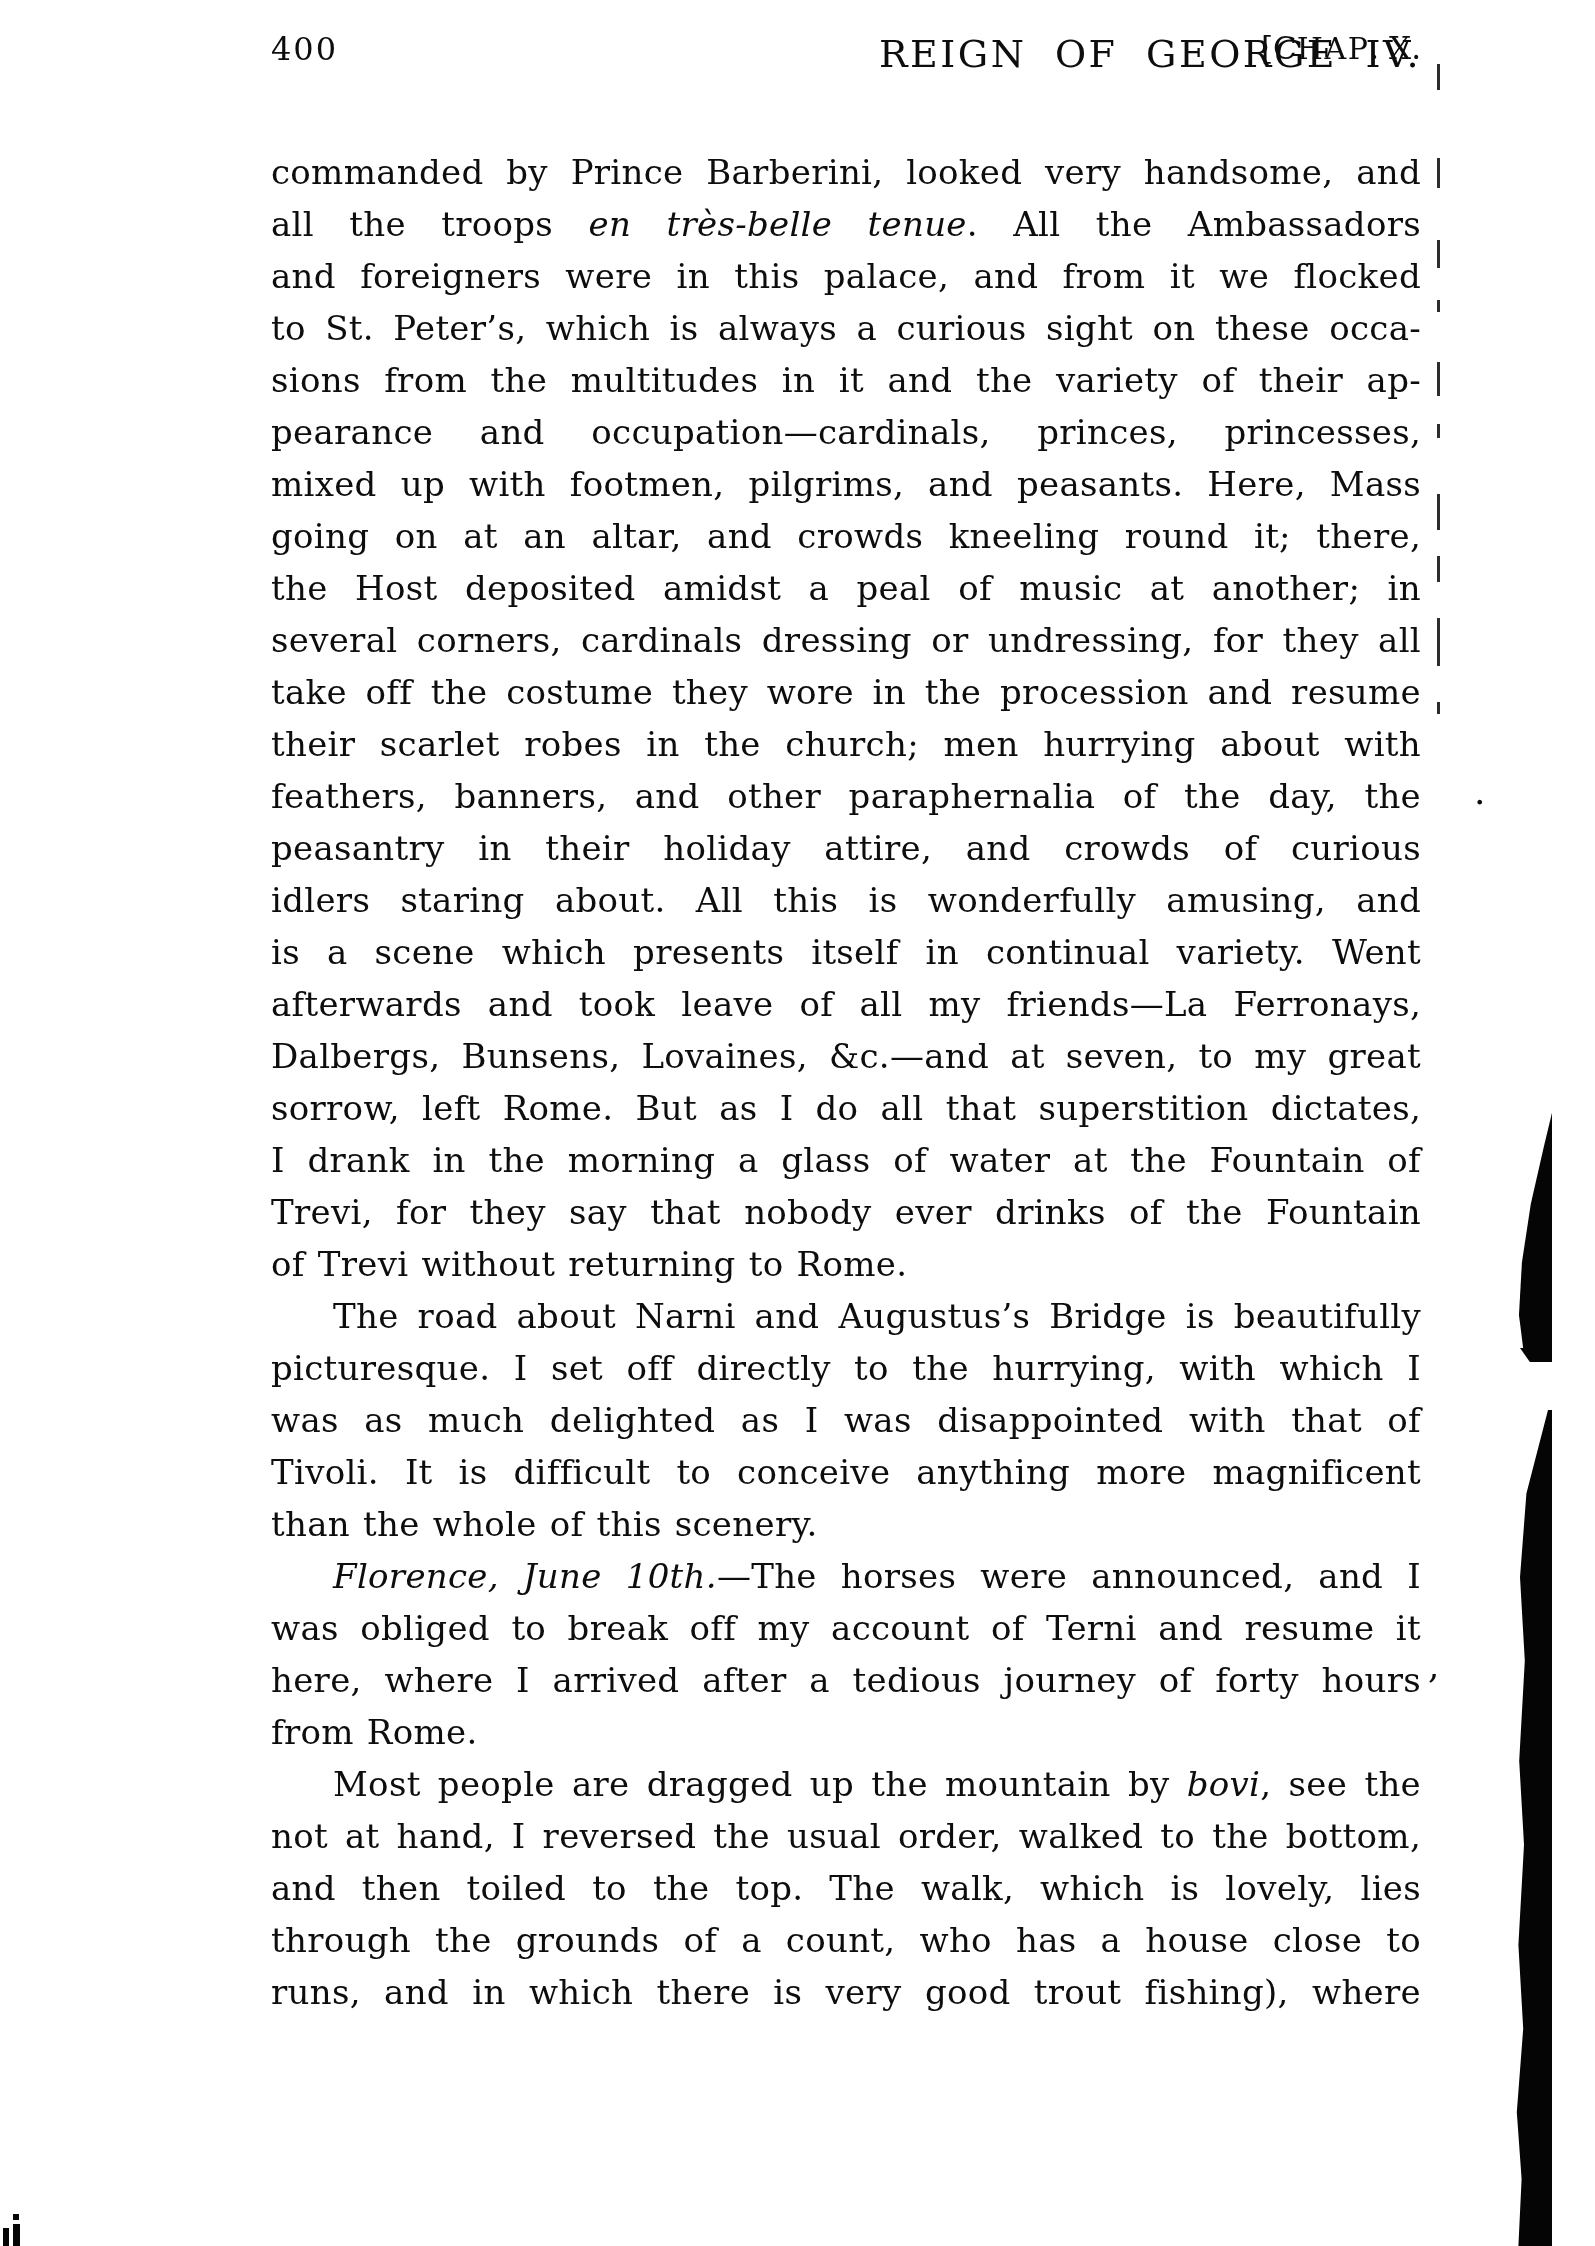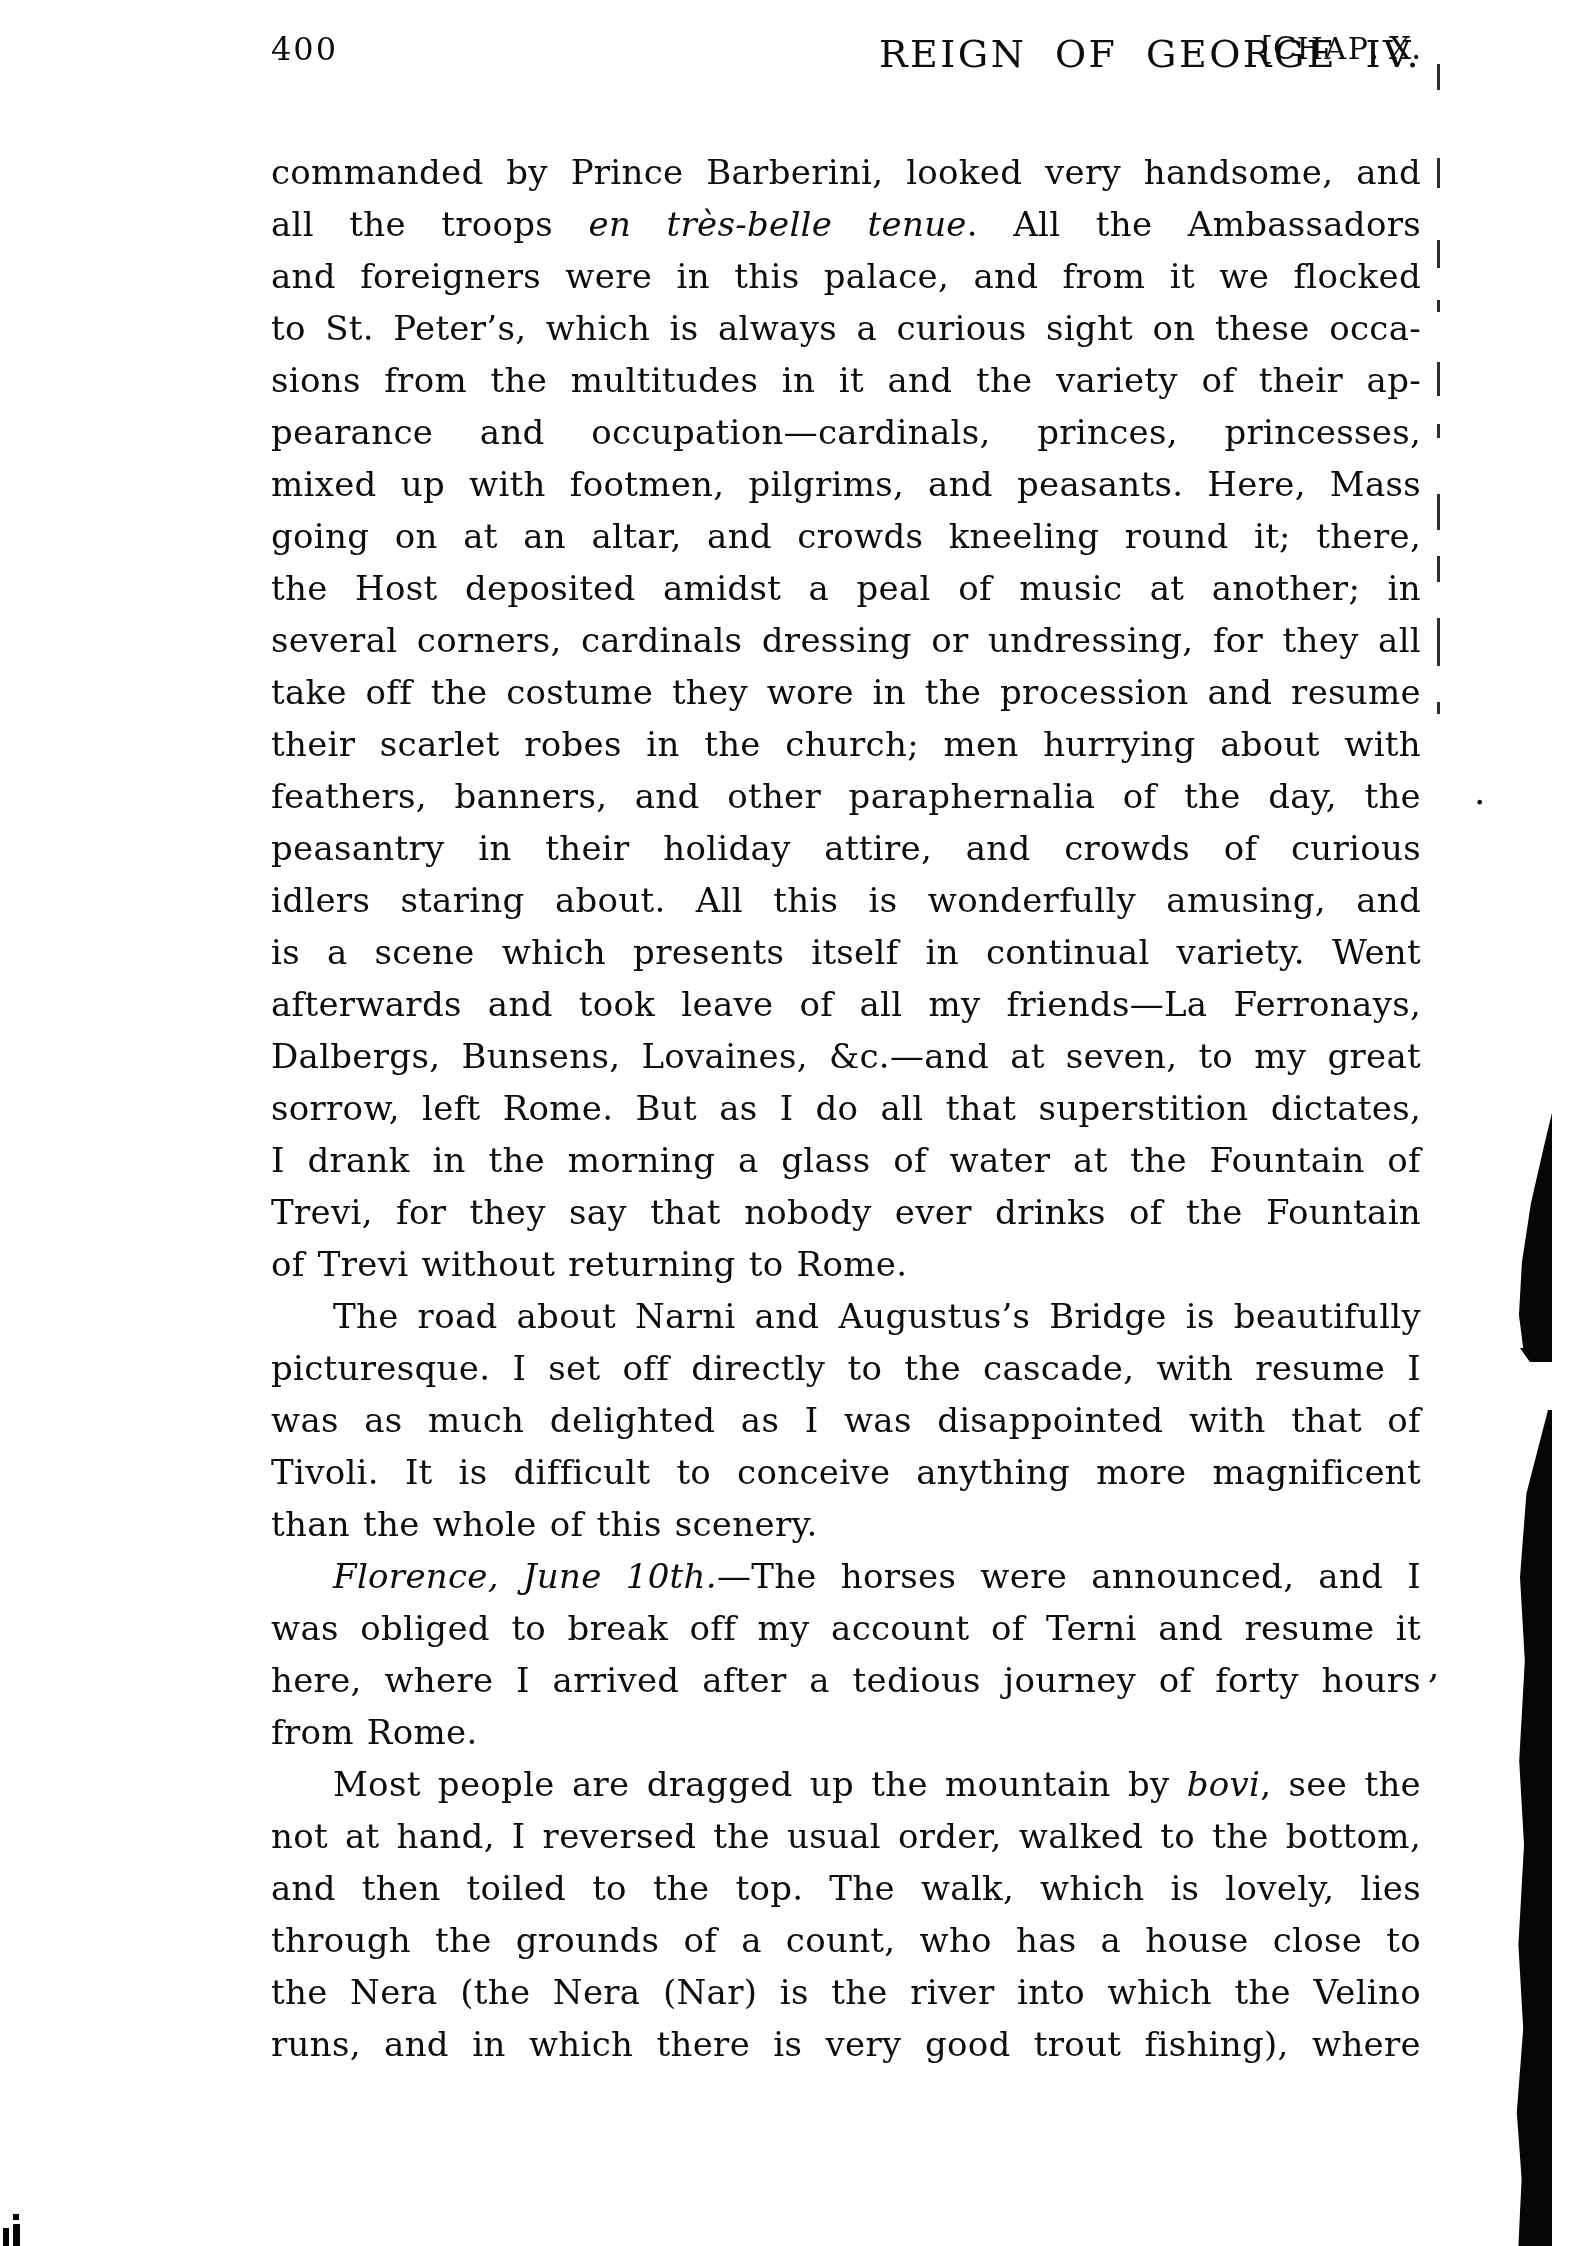--- a/index.html
+++ b/index.html
@@ -55,33 +55,32 @@
       <div class="line"><span>peasantry in their holiday attire, and crowds of curious</span></div>
       <div class="line"><span>idlers staring about. All this is wonderfully amusing, and</span></div>
       <div class="line"><span>is a scene which presents itself in continual variety. Went</span></div>
       <div class="line"><span>afterwards and took leave of all my friends—La Ferronays,</span></div>
       <div class="line"><span>Dalbergs, Bunsens, Lovaines, &amp;c.—and at seven, to my great</span></div>
       <div class="line"><span>sorrow, left Rome. But as I do all that superstition dictates,</span></div>
       <div class="line"><span>I drank in the morning a glass of water at the Fountain of</span></div>
       <div class="line"><span>Trevi, for they say that nobody ever drinks of the Fountain</span></div>
       <div class="line last"><span>of Trevi without returning to Rome.</span></div>
       <div class="line indent"><span>The road about Narni and Augustus’s Bridge is beautifully</span></div>
-      <div class="line"><span>picturesque. I set off directly to the cascade, with resume I</span></div>
+      <div class="line"><span>picturesque. I set off directly to the hurrying, with which I</span></div>
       <div class="line"><span>was as much delighted as I was disappointed with that of</span></div>
       <div class="line"><span>Tivoli. It is difficult to conceive anything more magnificent</span></div>
       <div class="line last"><span>than the whole of this scenery.</span></div>
       <div class="line indent"><span class="i">Florence, June 10th.</span><span>—The horses were announced, and I</span></div>
       <div class="line"><span>was obliged to break off my account of Terni and resume it</span></div>
       <div class="line"><span>here, where I arrived after a tedious journey of forty hours</span></div>
       <div class="line last"><span>from Rome.</span></div>
       <div class="line indent"><span>Most people are dragged up the mountain by </span><span class="i">bovi</span><span>, see the</span></div>
       <div class="line"><span>not at hand, I reversed the usual order, walked to the bottom,</span></div>
       <div class="line"><span>and then toiled to the top. The walk, which is lovely, lies</span></div>
       <div class="line"><span>through the grounds of a count, who has a house close to</span></div>
-      <div class="line"><span>the Nera (the Nera (Nar) is the river into which the Velino</span></div>
       <div class="line"><span>runs, and in which there is very good trout fishing), where</span></div>
     </main>
 
   <span class="straytext" style="left:1474px;top:766px;">.</span>
   <span class="straytext" style="left:1428px;top:1640px;">,</span>
 
   <div class="bleed" style="top:64px;height:26px;"></div>
   <div class="bleed" style="top:158px;height:30px;"></div>
   <div class="bleed" style="top:240px;height:28px;"></div>
   <div class="bleed" style="top:300px;height:12px;"></div>

